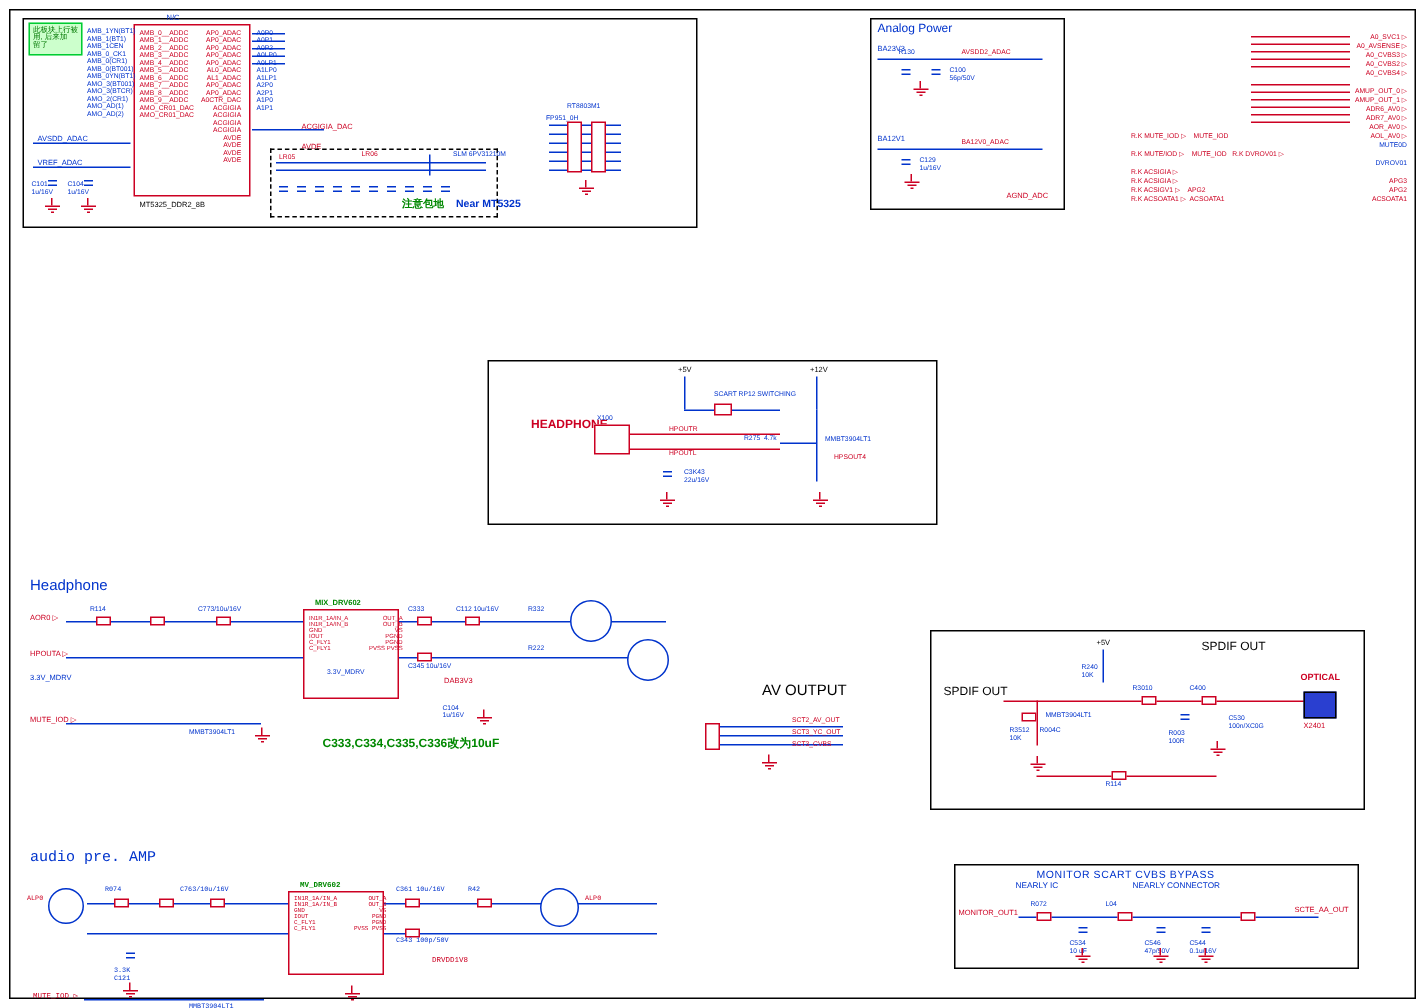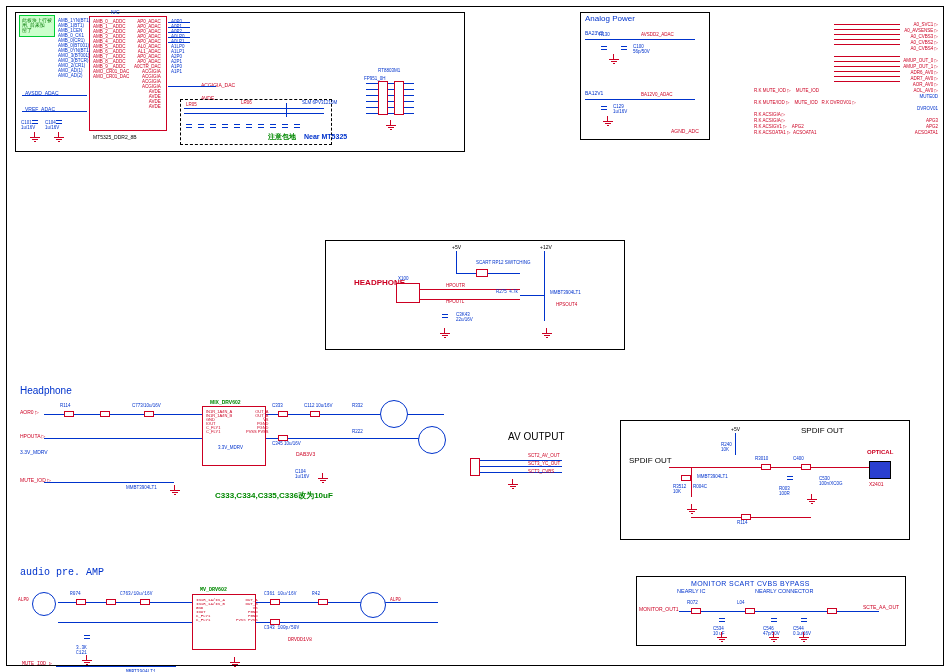--- a/index.html
+++ b/index.html
@@ -362,21 +362,21 @@
   <div class="lbl" style="left:275px; top:84px; font-size:4.5px; color:#0033cc">C104<br>1u/16V</div>
   <div class="gnd" style="left:298px; top:92px;">
       <div class="g1"></div>
       <div class="g2"></div>
       <div class="g3"></div>
     </div>
 </div>
 
 <div class="lbl green" style="left:215px; top:492px; font-size:8px; font-weight:bold;">C333,C334,C335,C336改为10uF</div>
 
-<div style="position:absolute; left:468px; top:432px; width:130px; height:70px;">
+<div style="position:absolute; left:468px; top:456px; width:130px; height:70px;">
   <div class="lbl big" style="left:40px; top:0;">AV OUTPUT</div>
   <div class="wire thin" style="left:4px; top:28px; width:90px;"></div>
   <div class="wire thin" style="left:4px; top:34px; width:90px;"></div>
   <div class="wire thin" style="left:4px; top:40px; width:90px;"></div>
   <div class="lbl red" style="left:60px; top:22px; font-size:4.5px;">SCT2_AV_OUT</div>
   <div class="lbl red" style="left:60px; top:30px; font-size:4.5px;">SCT3_YC_OUT</div>
   <div class="lbl red" style="left:60px; top:38px; font-size:4.5px;">SCT3_CVBS</div>
   <div class="chip" style="left:2px; top:26px; width:10px; height:18px;"></div>
   <div class="gnd" style="left:40px; top:52px;">
       <div class="g1"></div>

